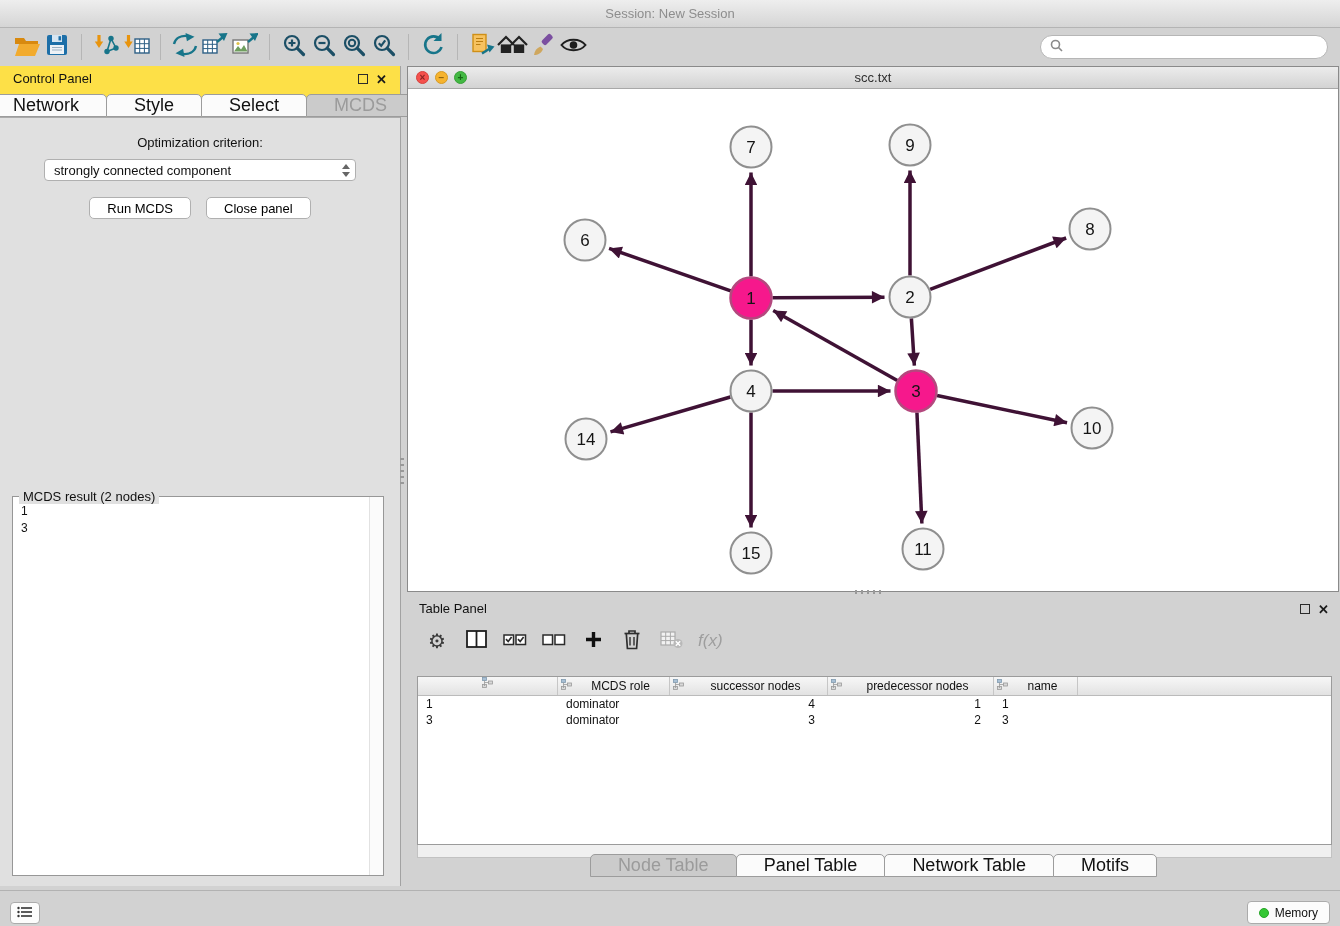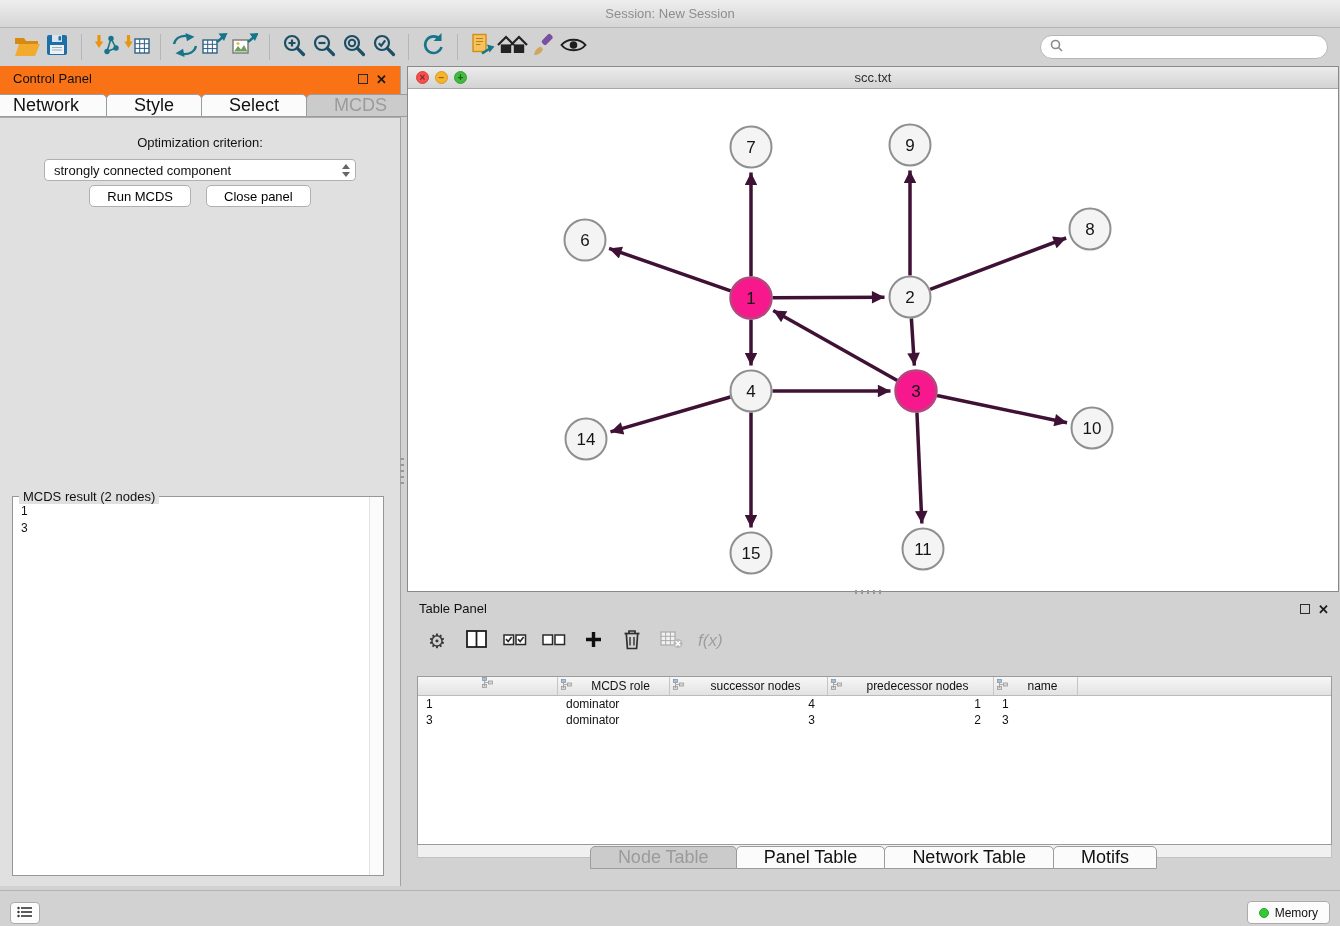--- a/index.html
+++ b/index.html
@@ -8,32 +8,32 @@
 
   .titlebar{position:absolute;top:0;left:0;width:100%;height:28px;background:linear-gradient(#eeeeee,#d5d5d5);border-bottom:1px solid #b4b4b4;text-align:center;line-height:27px;font-size:13px;color:#8d8d8d;}
 
   .toolbar{position:absolute;top:28px;left:0;width:100%;height:38px;display:flex;align-items:center;padding:0 12px;}
   #tb-icons{display:flex;align-items:center;}
   .tb-btn{height:30px;min-width:30px;display:flex;align-items:center;justify-content:center;cursor:default;}
   .tb-sep{width:1px;height:26px;background:#b6b6b6;margin:0 9px;}
   .searchbox{margin-left:auto;width:288px;height:24px;background:#fff;border:1px solid #b6b6b6;border-radius:12px;display:flex;align-items:center;padding:0 9px;gap:6px;}
   .searchbox input{border:none;outline:none;flex:1;font-size:13px;font-family:inherit;background:transparent;}
 
-  .control-panel{position:absolute;left:0;top:66px;width:401px;height:820px;border-right:1px solid #a2a2a2;background:#f97316;}
+  .control-panel{position:absolute;left:0;top:66px;width:401px;height:820px;border-right:1px solid #a2a2a2;background:#fde047;}
   .panel-header{height:26px;line-height:26px;padding:0 13px;font-size:13px;position:relative;}
   .win-sq{position:absolute;width:10px;height:10px;border:1.5px solid #2b2b2b;display:inline-block;}
   .win-x{position:absolute;font-size:13px;font-weight:bold;color:#1a1a1a;line-height:1;}
   .cp-sq{right:32px;top:8px;} .cp-x{right:13px;top:7px;}
   .cp-tabs{height:25px;display:flex;justify-content:center;align-items:flex-end;}
   .tab{height:23px;line-height:21px;padding:0 27px;font-size:18px;background:#fbfbfb;border:1px solid #9c9c9c;border-radius:5px 5px 0 0;cursor:default;white-space:nowrap;}
   .tab+.tab{margin-left:-1px;}
   .tab.active{background:#cbcbcb;color:#9b9b9b;}
   .cp-content{position:absolute;left:0;top:51px;width:100%;height:769px;background:#e0e0e0;border-top:1px solid #ababab;}
   .opt-label{text-align:center;margin-top:17px;font-size:13px;}
-  .dropdown{margin:9px auto 4px;width:312px;height:22px;background:#fff;border:1px solid #b0b0b0;border-radius:4px;display:flex;align-items:center;padding:0 5px 0 9px;font-size:13px;}
+  .dropdown{margin:9px auto 16px;width:312px;height:22px;background:#fff;border:1px solid #b0b0b0;border-radius:4px;display:flex;align-items:center;padding:0 5px 0 9px;font-size:13px;}
   .dd-arrows{margin-left:auto;display:flex;flex-direction:column;gap:3px;align-items:center;}
   .dd-arrows .up{width:0;height:0;border-left:4px solid transparent;border-right:4px solid transparent;border-bottom:5px solid #666;}
   .dd-arrows .down{width:0;height:0;border-left:4px solid transparent;border-right:4px solid transparent;border-top:5px solid #666;}
   .btn-row{display:flex;justify-content:center;gap:15px;margin-top:0;}
   .mac-btn{height:22px;padding:0 17px;font-size:13px;font-family:inherit;background:#fff;border:1px solid #b0b0b0;border-radius:5px;cursor:default;}
   .result-box{position:absolute;left:12px;top:378px;width:372px;height:380px;background:#fff;border:1px solid #979797;}
   .legend{position:absolute;top:-8px;left:6px;background:#e0e0e0;padding:0 4px;font-size:13px;}
   .result-lines{position:absolute;left:8px;top:6px;right:18px;bottom:4px;font-size:12px;line-height:17px;}
   .result-scroll{position:absolute;top:0;right:0;bottom:0;width:14px;border-left:1px solid #e2e2e2;background:#fbfbfb;}
 
@@ -54,21 +54,21 @@
   .fx{font-family:Liberation Sans, sans-serif;font-style:italic;font-size:17px;color:#9e9e9e;}
   .node-table{position:absolute;left:10px;top:79px;width:915px;height:169px;background:#fff;border:1px solid #9b9b9b;overflow:hidden;}
   .thead{display:flex;height:19px;background:linear-gradient(#f7f7f7,#e2e2e2);border-bottom:1px solid #bbb;}
   .th{display:flex;align-items:center;gap:3px;padding:0 3px;border-right:1px solid #c6c6c6;font-size:12px;}
   .th .lbl{flex:1;text-align:center;white-space:nowrap;overflow:hidden;}
   .th.filler{flex:1;border-right:none;}
   .trow{display:flex;height:16px;align-items:center;font-size:12px;}
   .td{padding:0 8px;white-space:nowrap;overflow:hidden;}
   .td.right{text-align:right;padding-right:13px;}
   .table-scroll{position:absolute;left:10px;top:248px;width:915px;height:13px;background:#f0f0f0;border:1px solid #c2c2c2;border-top:none;}
-  .tp-tabs{position:absolute;left:0;top:250px;width:100%;height:22px;display:flex;justify-content:center;align-items:flex-end;}
+  .tp-tabs{position:absolute;left:0;top:258px;width:100%;height:22px;display:flex;justify-content:center;align-items:flex-end;}
 
   .statusbar{position:absolute;left:0;top:890px;width:100%;height:44px;border-top:1px solid #b2b2b2;display:flex;align-items:center;padding:0 10px;background:#d2d2d2;}
   .sb-btn{width:30px;height:22px;background:#fcfcfc;border:1px solid #ababab;border-radius:4px;display:flex;align-items:center;justify-content:center;}
   .memory-btn{margin-left:auto;height:23px;background:#fcfcfc;border:1px solid #ababab;border-radius:4px;display:flex;align-items:center;gap:6px;padding:0 11px;font-size:12px;cursor:default;}
   .mem-dot{width:10px;height:10px;border-radius:50%;background:#35c735;border:1px solid #27a527;}
 
   .grip-v{position:absolute;left:400px;top:458px;width:4px;height:28px;background:repeating-linear-gradient(to bottom,#999 0 2px,transparent 2px 6px);}
   .grip-h{position:absolute;left:855px;top:590px;width:28px;height:4px;background:repeating-linear-gradient(to right,#999 0 2px,transparent 2px 6px);}
 </style>
 </head>

